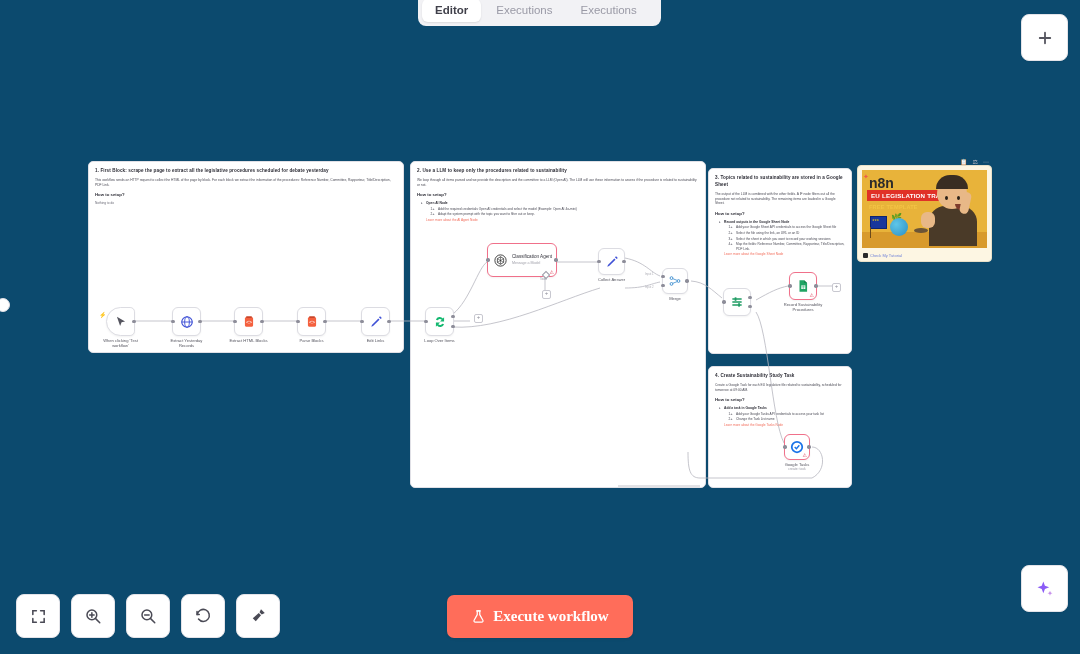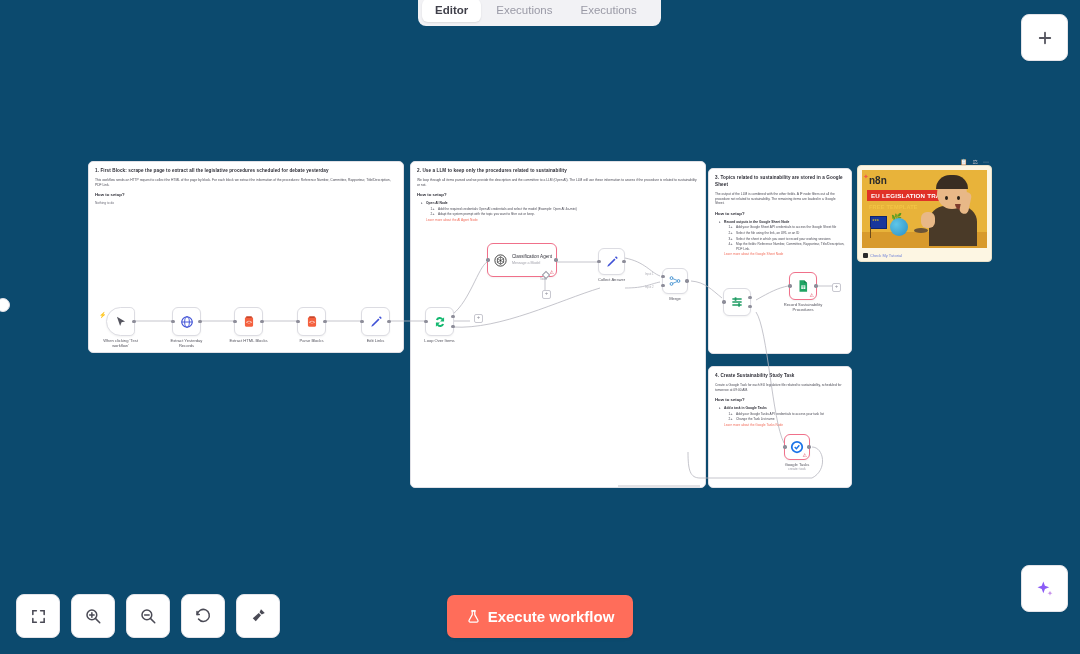--- a/index.html
+++ b/index.html
@@ -26,21 +26,21 @@
         box-shadow:0 1px 2px rgba(0,0,0,.04);}
   #plus-btn{right:12px;top:14px;width:45px;height:45px;}
   #ai-btn{right:12px;bottom:42px;width:45px;height:45px;}
 
   .toolbar{position:absolute;left:16px;bottom:16px;display:flex;gap:11px;}
   .toolbar .fbtn{position:relative;width:42px;height:42px;}
 
   
   #execute-workflow{position:absolute;left:447px;bottom:16px;width:186px;height:43px;
     background:#ff6d5a;border:none;border-radius:7px;color:#fff;
-    font-size:15px;font-weight:700;font-family:Liberation Sans, sans-serif;
+    font-size:15px;font-weight:700;font-family:Liberation Serif, serif;
     display:flex;align-items:center;justify-content:center;gap:7px;cursor:pointer;
     box-shadow:0 1px 3px rgba(0,0,0,.10);}
 
   
   .note{position:absolute;background:#fff;border:1px solid #e0e0e6;border-radius:5px;
         box-sizing:border-box;padding:5px 6px;overflow:hidden;}
   .note .n-title{font-size:4.6px;font-weight:700;color:#2d2d36;line-height:7px;
         letter-spacing:.1px;margin-bottom:4px;}
   .note .n-body{font-size:3.3px;line-height:4.6px;color:#4a4a55;margin-bottom:5px;}
   .note .n-sub{font-size:4.3px;font-weight:700;color:#2d2d36;line-height:6px;margin-bottom:3px;}
@@ -57,21 +57,21 @@
   #note2{left:410px;top:161px;width:296px;height:327px;}
   #note3{left:708px;top:168px;width:144px;height:186px;}
   #note4{left:708px;top:366px;width:144px;height:122px;}
 
   
   #template-card{position:absolute;left:857px;top:165px;width:133px;height:95px;
      background:#fdf6e3;border:1px solid #e8e0c8;border-radius:4px;overflow:hidden;}
   .tpl-head{position:absolute;right:4px;top:-10px;display:flex;gap:5px;align-items:center;color:#b9b9c2;font-size:6px;}
   .tpl-thumb{position:absolute;left:4px;top:4px;width:125px;height:78px;background:#e8b33a;overflow:hidden;}
   .tpl-ground{position:absolute;left:0;bottom:0;width:100%;height:16px;background:#d89a2c;}
-  .tpl-logo{position:absolute;left:7px;top:5px;font-size:10px;font-weight:700;color:#2b2b2b;}
+  .tpl-logo{position:absolute;left:7px;top:5px;font-size:14px;font-weight:700;color:#2b2b2b;}
   .tpl-spark{position:absolute;left:1px;top:3px;color:#ef5b4c;font-size:7px;}
   .tpl-band{position:absolute;left:5px;top:20px;background:#e03127;color:#fff;
      font-size:6.2px;font-weight:700;padding:2px 4px;letter-spacing:.2px;white-space:nowrap;}
   .tpl-free{position:absolute;left:7px;top:34px;color:#f3c344;font-size:5.6px;font-weight:700;letter-spacing:.2px;}
   .tpl-flag{position:absolute;left:8px;top:46px;width:15px;height:11px;background:#17369c;border:1px solid #0d2470;}
   .tpl-flag:after{content:"\2605\2605\2605";position:absolute;left:1px;top:1px;font-size:3px;color:#f5d20a;letter-spacing:-.5px;}
   .tpl-pole{position:absolute;left:8px;top:57px;width:1px;height:11px;background:#6b4a1a;}
   .tpl-globe{position:absolute;left:28px;top:48px;width:18px;height:18px;border-radius:50%;
      background:radial-gradient(circle at 35% 35%,#5fc6e8,#2b8fc4);}
   .tpl-leaf{position:absolute;left:29px;top:43px;font-size:9px;color:#3da34b;}

